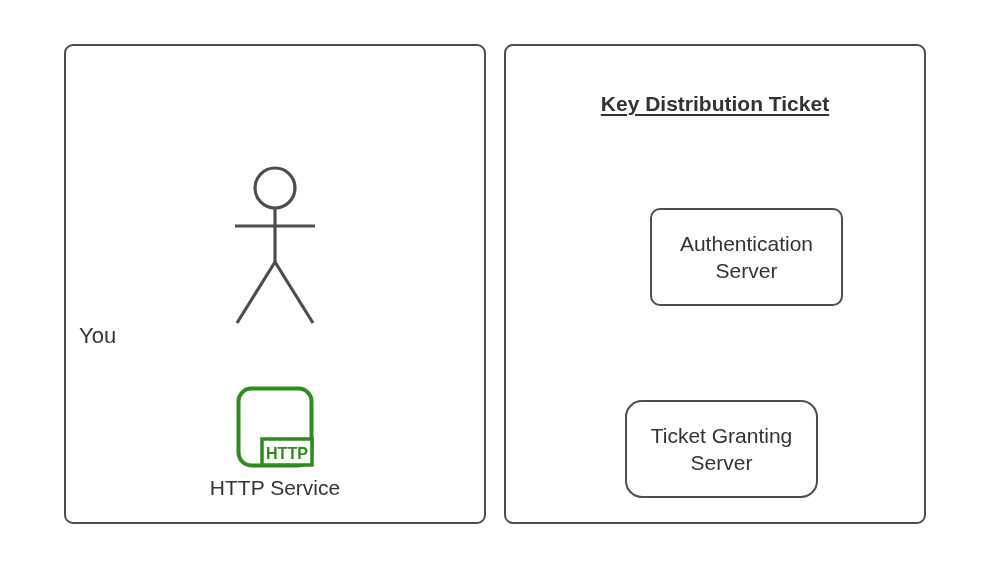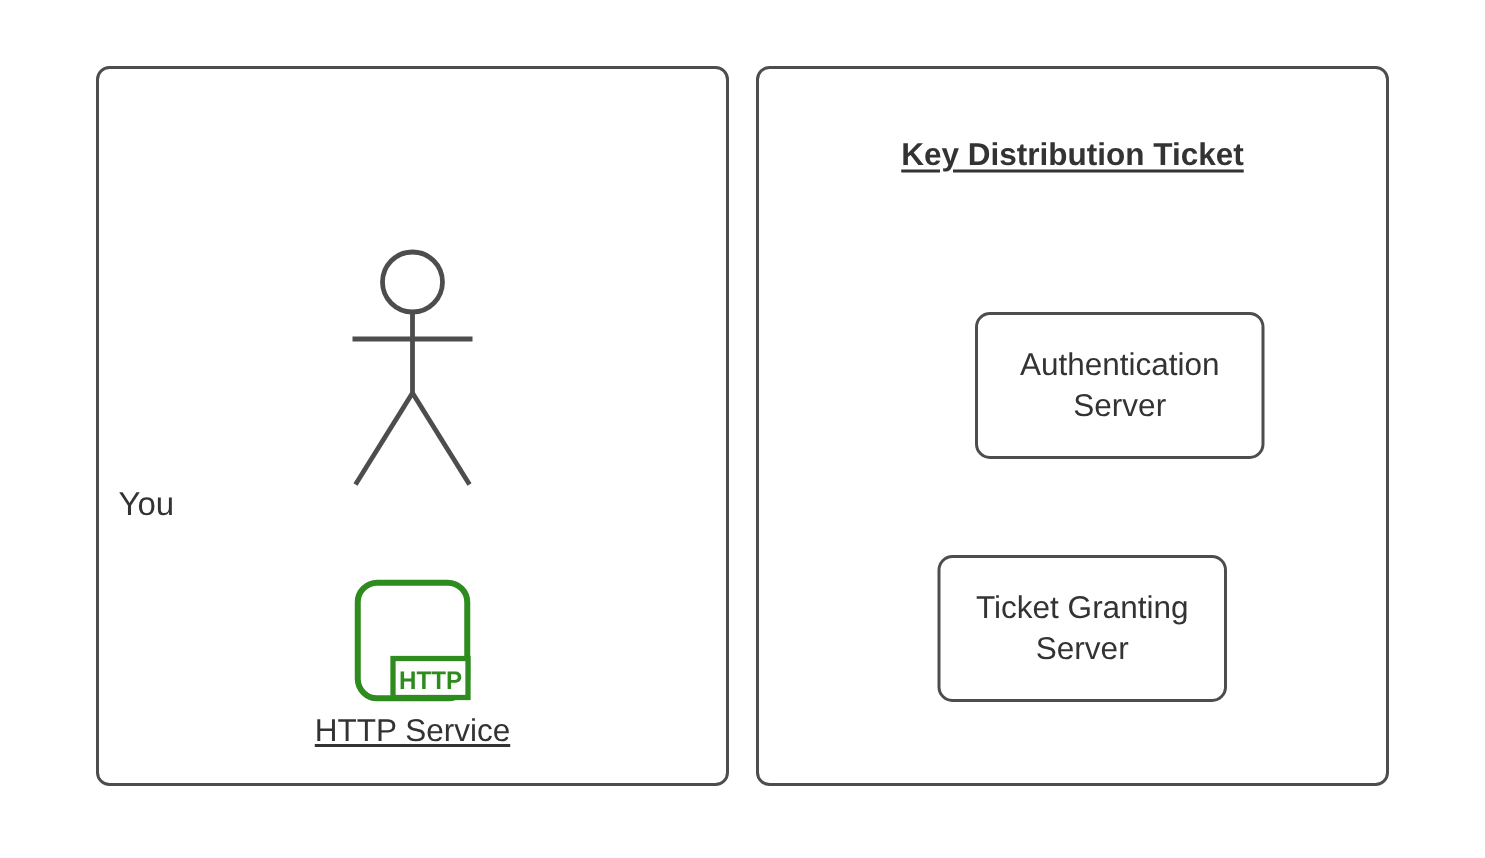--- a/index.html
+++ b/index.html
@@ -38,33 +38,33 @@
     position:absolute;left:0;right:0;top:278px;text-align:left;
     font-size:22px;line-height:24px;color:var(--text_color);margin-left:13px;
   }
 
   .http-svg{position:absolute;left:50%;margin-left:-39px;top:340px;width:78px;height:82px;}
   .http-svg .green-stroke{stroke:var(--service_green);fill:var(--background);}
   .http-svg text{fill:var(--service_green);font-family:"Liberation Sans","DejaVu Sans",sans-serif;font-weight:bold;font-size:17px;}
 
   .service-label{
     position:absolute;left:0;right:0;top:430px;text-align:center;
-    font-size:21px;line-height:24px;color:var(--text_color);text-decoration:underline;
+    font-size:21px;line-height:24px;color:var(--text_color);
   }
 
   .server-box{
     position:absolute;left:119px;width:193px;height:98px;
     border:2.5px solid var(--shape_stroke);border-radius:10px;background:var(--background);
     display:flex;align-items:center;justify-content:center;
   }
   .server-box .server-label{
     width:170px;text-align:center;font-size:21px;line-height:27px;color:var(--text_color);
   }
   .server-box.auth{top:162px;margin-left:25px;}
-  .server-box.tgs{top:324px;}
+  .server-box.tgs{top:354px;border-radius:17px;}
 </style>
 </head>
 <body>
 
 <div class="canvas">
 
   <section class="panel client-panel">
 
     <svg class="actor-svg" viewBox="0 0 120 164" xmlns="http://www.w3.org/2000/svg" aria-hidden="true">
       <circle class="stroke" cx="60" cy="26" r="20"></circle>

